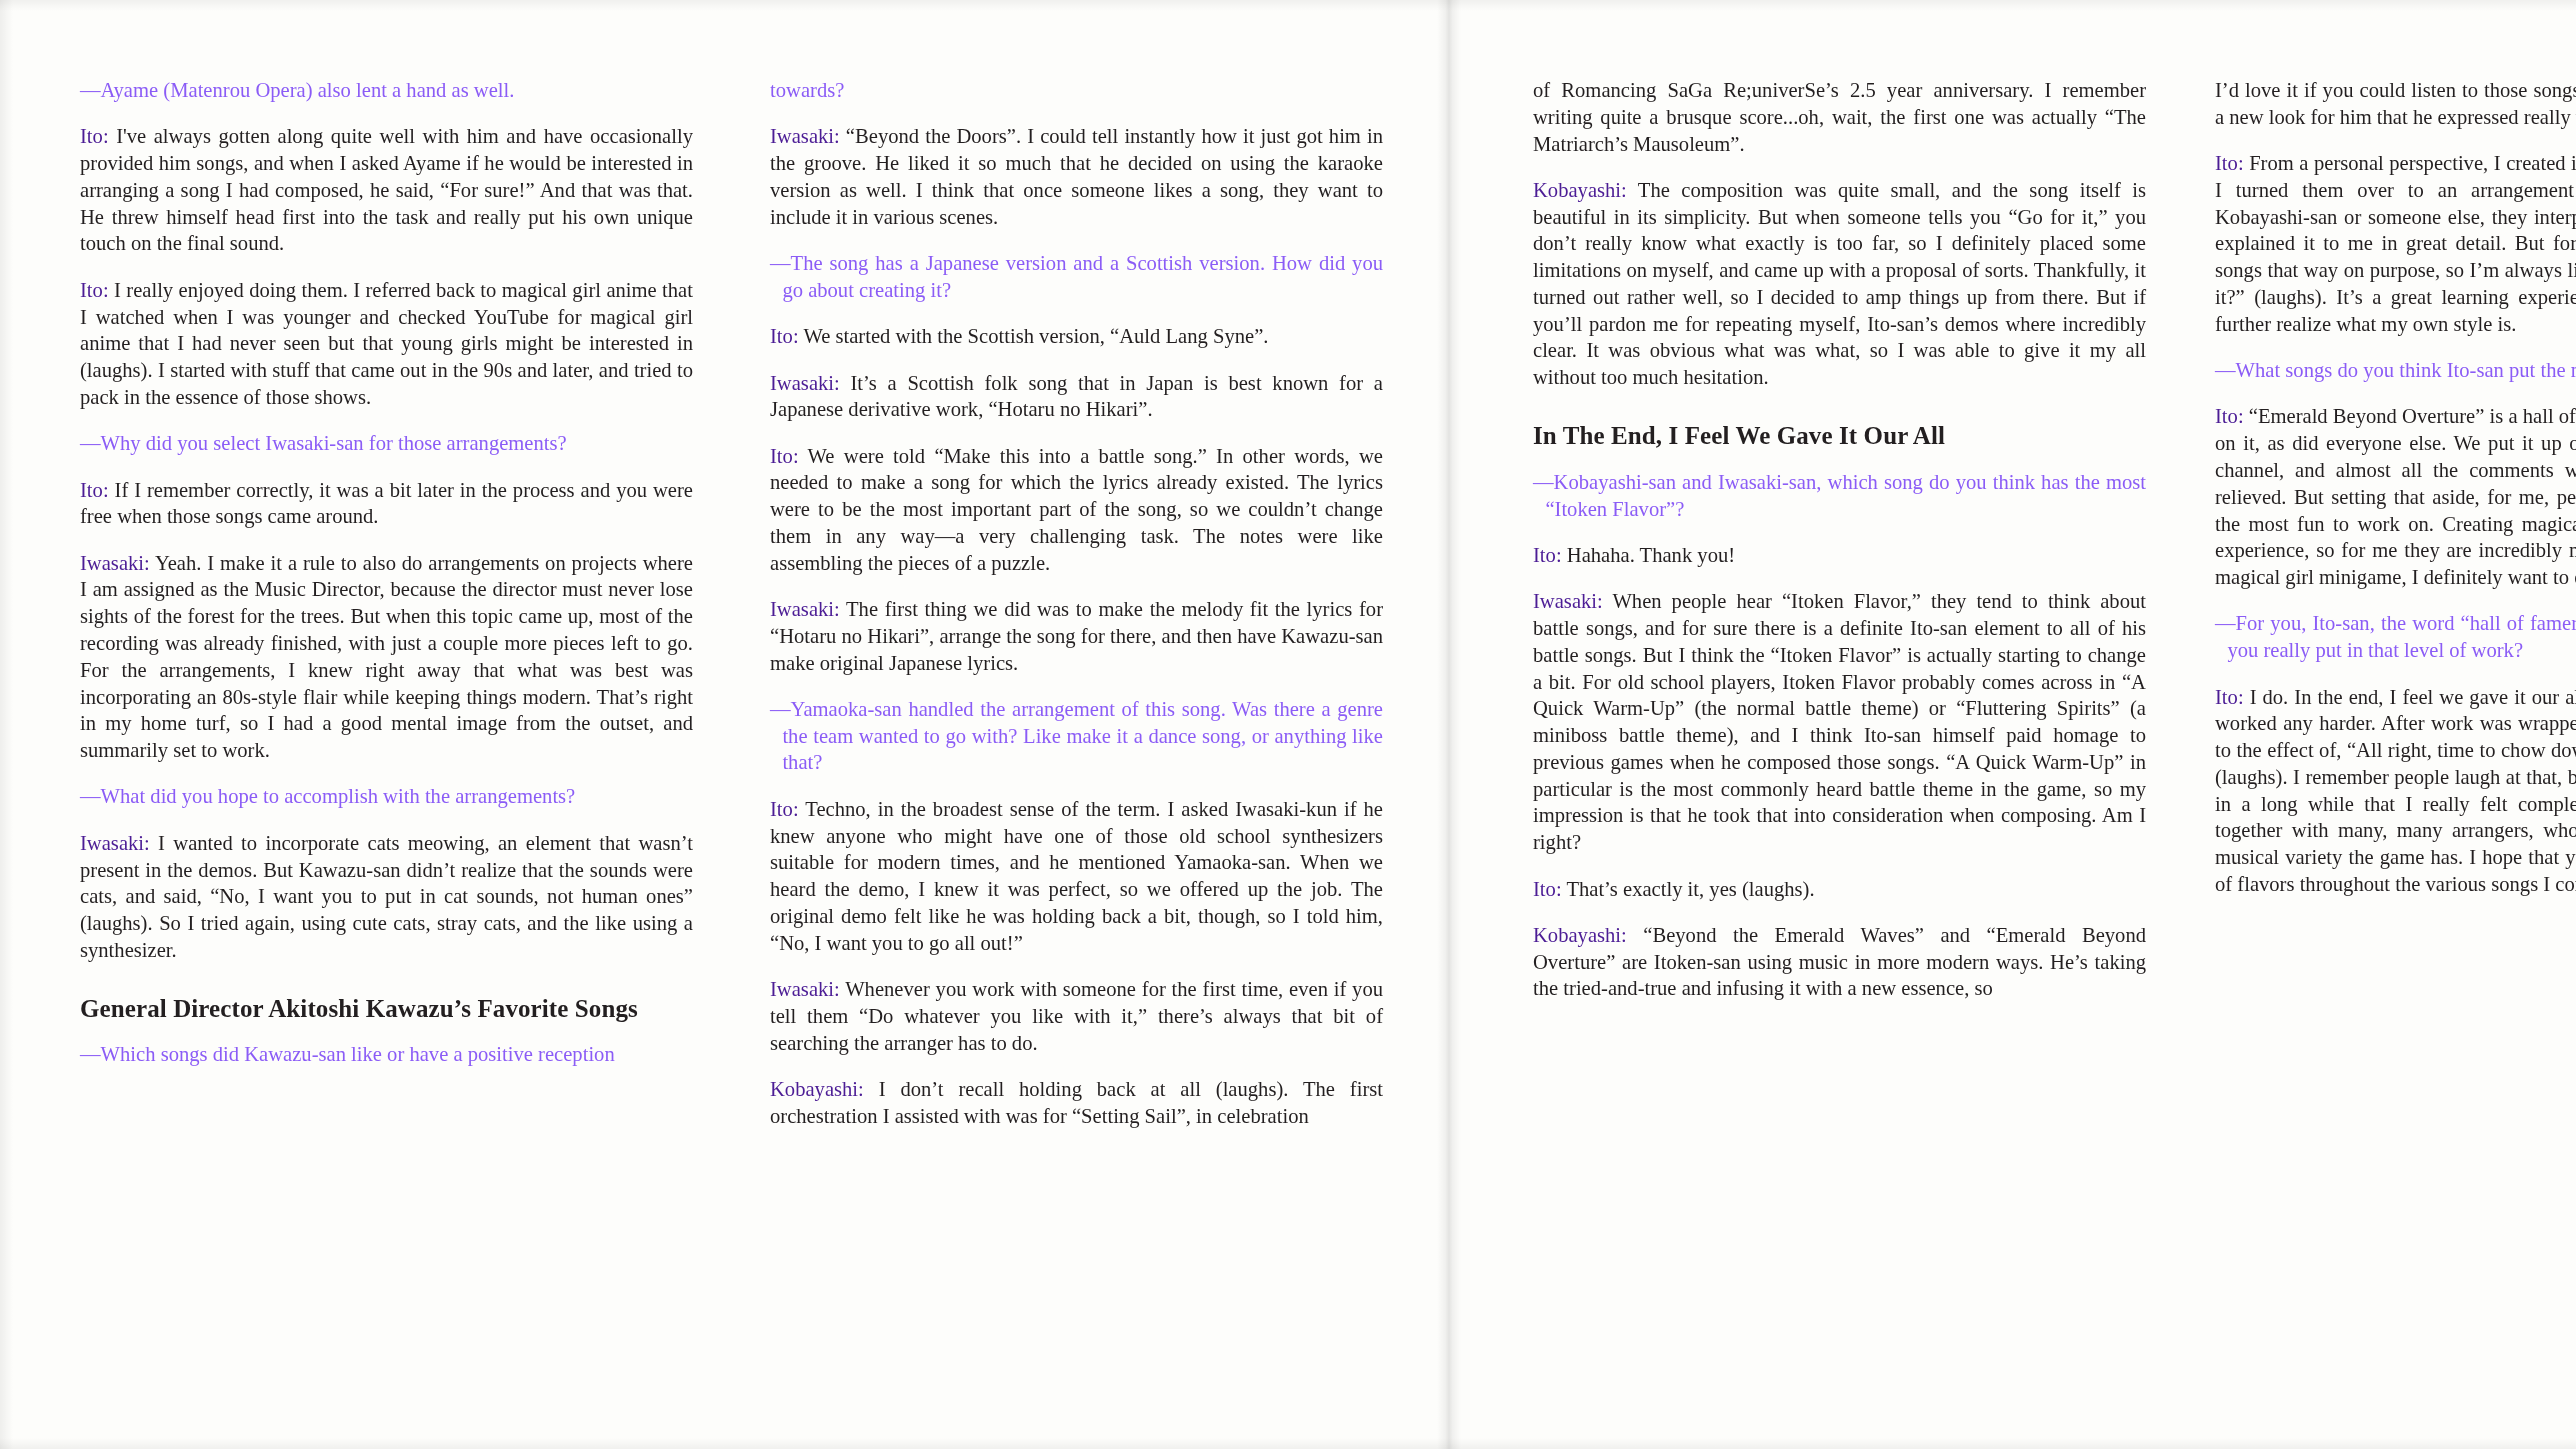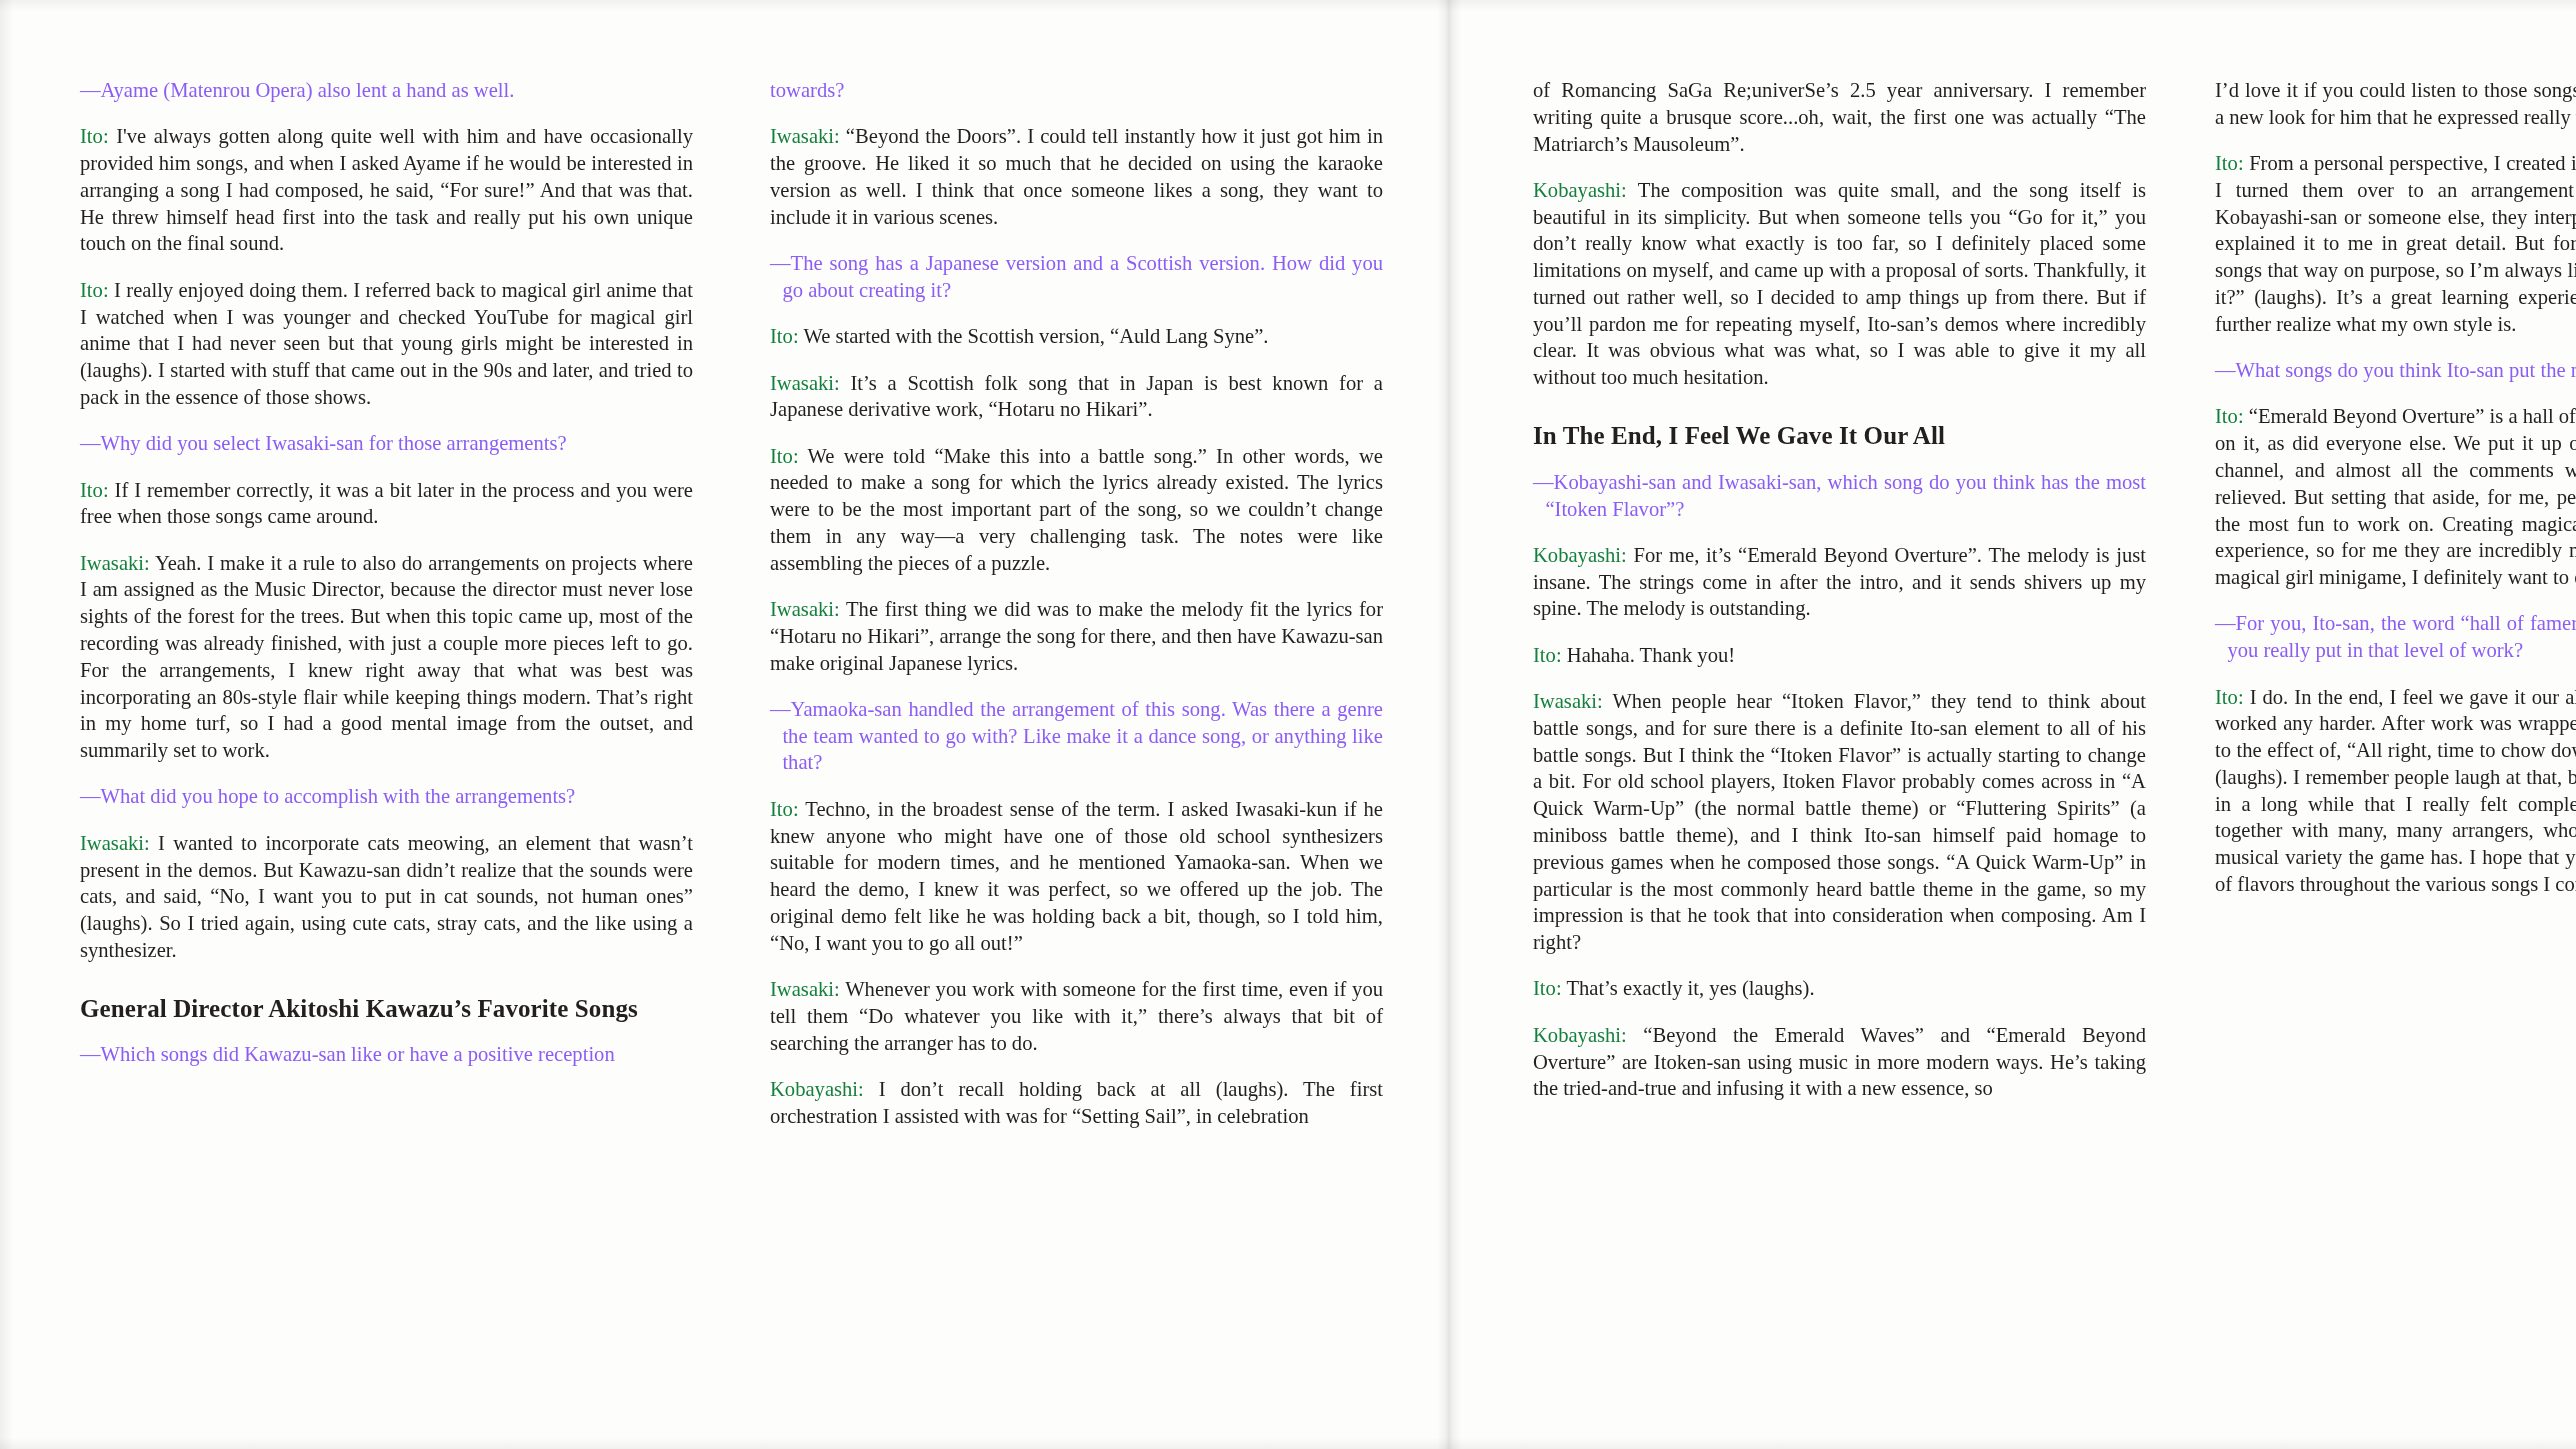--- a/index.html
+++ b/index.html
@@ -79,21 +79,21 @@
   }
   p:last-child { margin-bottom: 0; }
 
   .q {
     color: #8b5cf6;
     text-indent: -12.4px;
     padding-left: 12.4px;
   }
 
   .speaker {
-    color: #15803d;
+    color: #4c1d95;
   }
 
   .section-head {
     font-weight: bold;
     font-size: 25px;
     line-height: 1.25;
     margin: 29px 0 17.5px 0;
     color: #231f20;
     letter-spacing: 0.1px;
   }
@@ -134,21 +134,20 @@
         <p class="q">—Yamaoka-san handled the arrangement of this song. Was there a genre the team wanted to go with? Like make it a dance song, or anything like that?</p>
         <p><span class="speaker">Ito:</span><span class="para-body"> Techno, in the broadest sense of the term. I asked Iwasaki-kun if he knew anyone who might have one of those old school synthesizers suitable for modern times, and he mentioned Yamaoka-san. When we heard the demo, I knew it was perfect, so we offered up the job. The original demo felt like he was holding back a bit, though, so I told him, “No, I want you to go all out!”</span></p>
         <p><span class="speaker">Iwasaki:</span><span class="para-body"> Whenever you work with someone for the first time, even if you tell them “Do whatever you like with it,” there’s always that bit of searching the arranger has to do.</span></p>
         <p><span class="speaker">Kobayashi:</span><span class="para-body"> I don’t recall holding back at all (laughs). The first orchestration I assisted with was for “Setting Sail”, in celebration</span></p>
       </div>
     <div class="column col3">
         <p><span class="para-body">of Romancing SaGa Re;univerSe’s 2.5 year anniversary. I remember writing quite a brusque score...oh, wait, the first one was actually “The Matriarch’s Mausoleum”.</span></p>
         <p><span class="speaker">Kobayashi:</span><span class="para-body"> The composition was quite small, and the song itself is beautiful in its simplicity. But when someone tells you “Go for it,” you don’t really know what exactly is too far, so I definitely placed some limitations on myself, and came up with a proposal of sorts. Thankfully, it turned out rather well, so I decided to amp things up from there. But if you’ll pardon me for repeating myself, Ito-san’s demos where incredibly clear. It was obvious what was what, so I was able to give it my all without too much hesitation.</span></p>
         <div class="section-head">In The End, I Feel We Gave It Our All</div>
         <p class="q">—Kobayashi-san and Iwasaki-san, which song do you think has the most “Itoken Flavor”?</p>
-        <p><span class="speaker">Kobayashi:</span><span class="para-body"> For me, it’s “Emerald Beyond Overture”. The melody is just insane. The strings come in after the intro, and it sends shivers up my spine. The melody is outstanding.</span></p>
         <p><span class="speaker">Ito:</span><span class="para-body"> Hahaha. Thank you!</span></p>
         <p><span class="speaker">Iwasaki:</span><span class="para-body"> When people hear “Itoken Flavor,” they tend to think about battle songs, and for sure there is a definite Ito-san element to all of his battle songs. But I think the “Itoken Flavor” is actually starting to change a bit. For old school players, Itoken Flavor probably comes across in “A Quick Warm-Up” (the normal battle theme) or “Fluttering Spirits” (a miniboss battle theme), and I think Ito-san himself paid homage to previous games when he composed those songs. “A Quick Warm-Up” in particular is the most commonly heard battle theme in the game, so my impression is that he took that into consideration when composing. Am I right?</span></p>
         <p><span class="speaker">Ito:</span><span class="para-body"> That’s exactly it, yes (laughs).</span></p>
         <p><span class="speaker">Kobayashi:</span><span class="para-body"> “Beyond the Emerald Waves” and “Emerald Beyond Overture” are Itoken-san using music in more modern ways. He’s taking the tried-and-true and infusing it with a new essence, so</span></p>
       </div>
     <div class="column col4">
         <p><span class="para-body">I’d love it if you could listen to those songs with that in mind. I think it’s a new look for him that he expressed really well.</span></p>
         <p><span class="speaker">Ito:</span><span class="para-body"> From a personal perspective, I created it going just by feel. And when I turned them over to an arrangement specialist, whether that be Kobayashi-san or someone else, they interpreted it in their own way and explained it to me in great detail. But for me, I didn’t really write the songs that way on purpose, so I’m always like “Aha, so that’s how it is, is it?” (laughs). It’s a great learning experience for me and helps me to further realize what my own style is.</span></p>
         <p class="q">—What songs do you think Ito-san put the most love into?</p>
         <p><span class="speaker">Ito:</span><span class="para-body"> “Emerald Beyond Overture” is a hall of famer, for sure. I worked hard on it, as did everyone else. We put it up on the SaGa Official YouTube channel, and almost all the comments were positive, so I was quite relieved. But setting that aside, for me, personally, Ameya’s songs were the most fun to work on. Creating magical girl songs was a fun, fresh experience, so for me they are incredibly memorable. If we ever make a magical girl minigame, I definitely want to do songs for that (laughs).</span></p>

